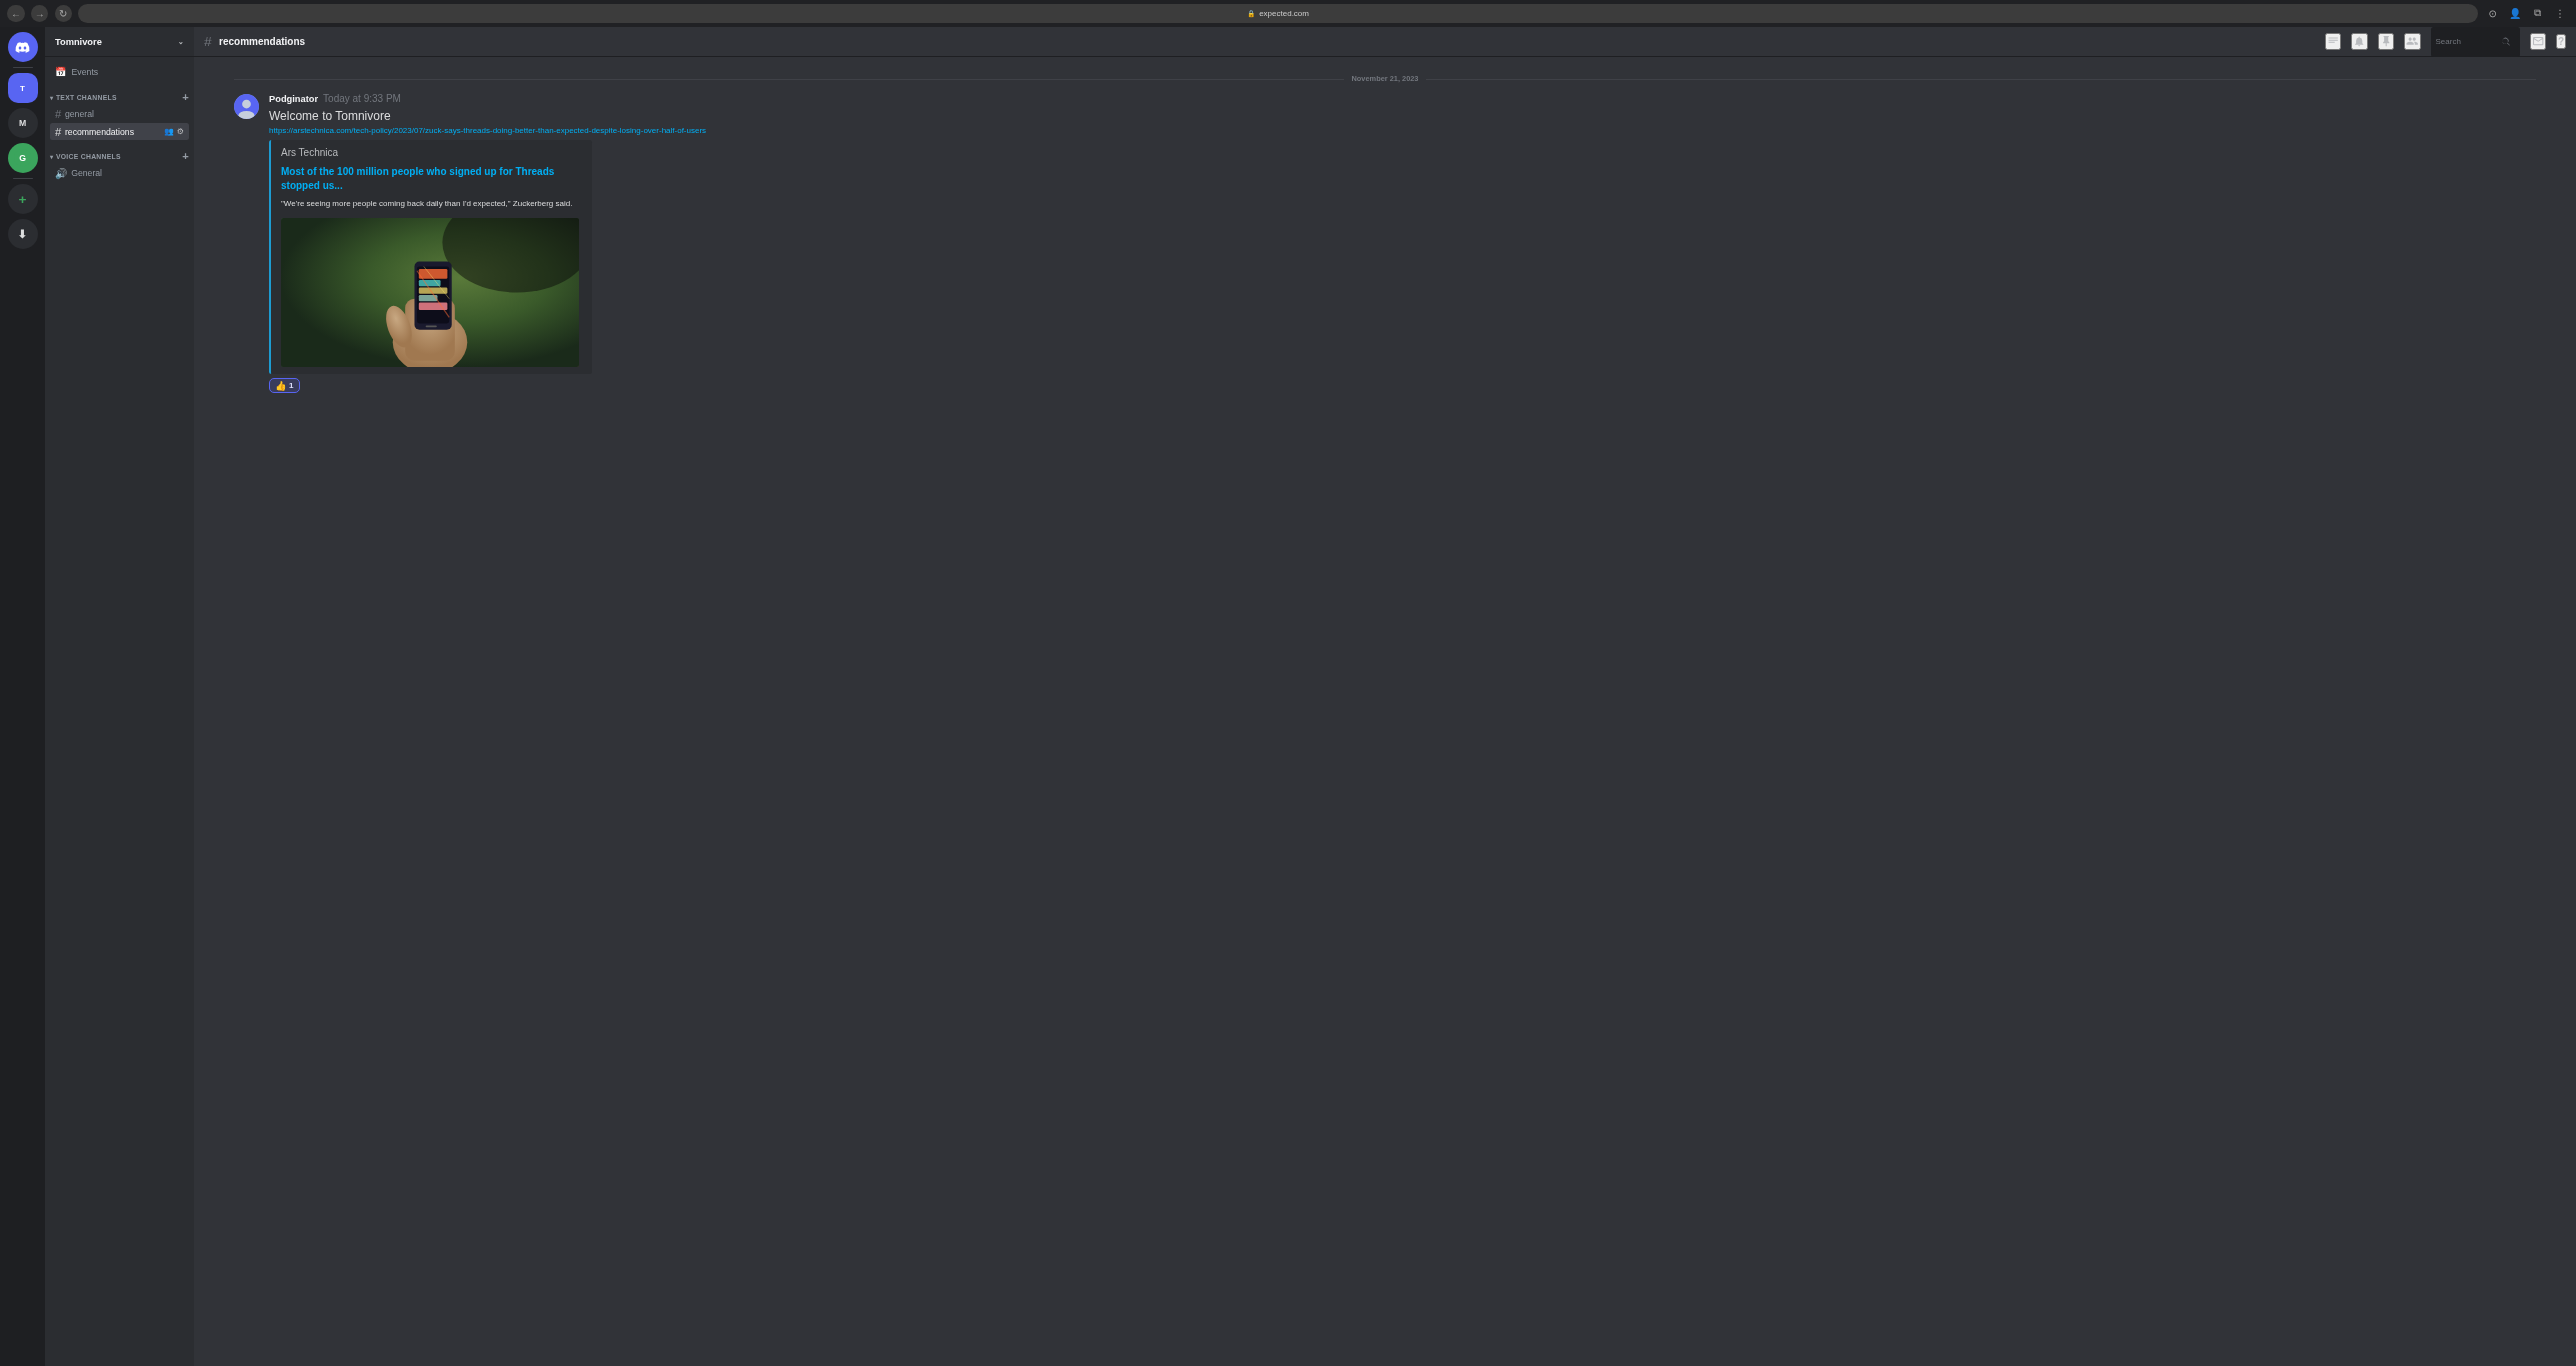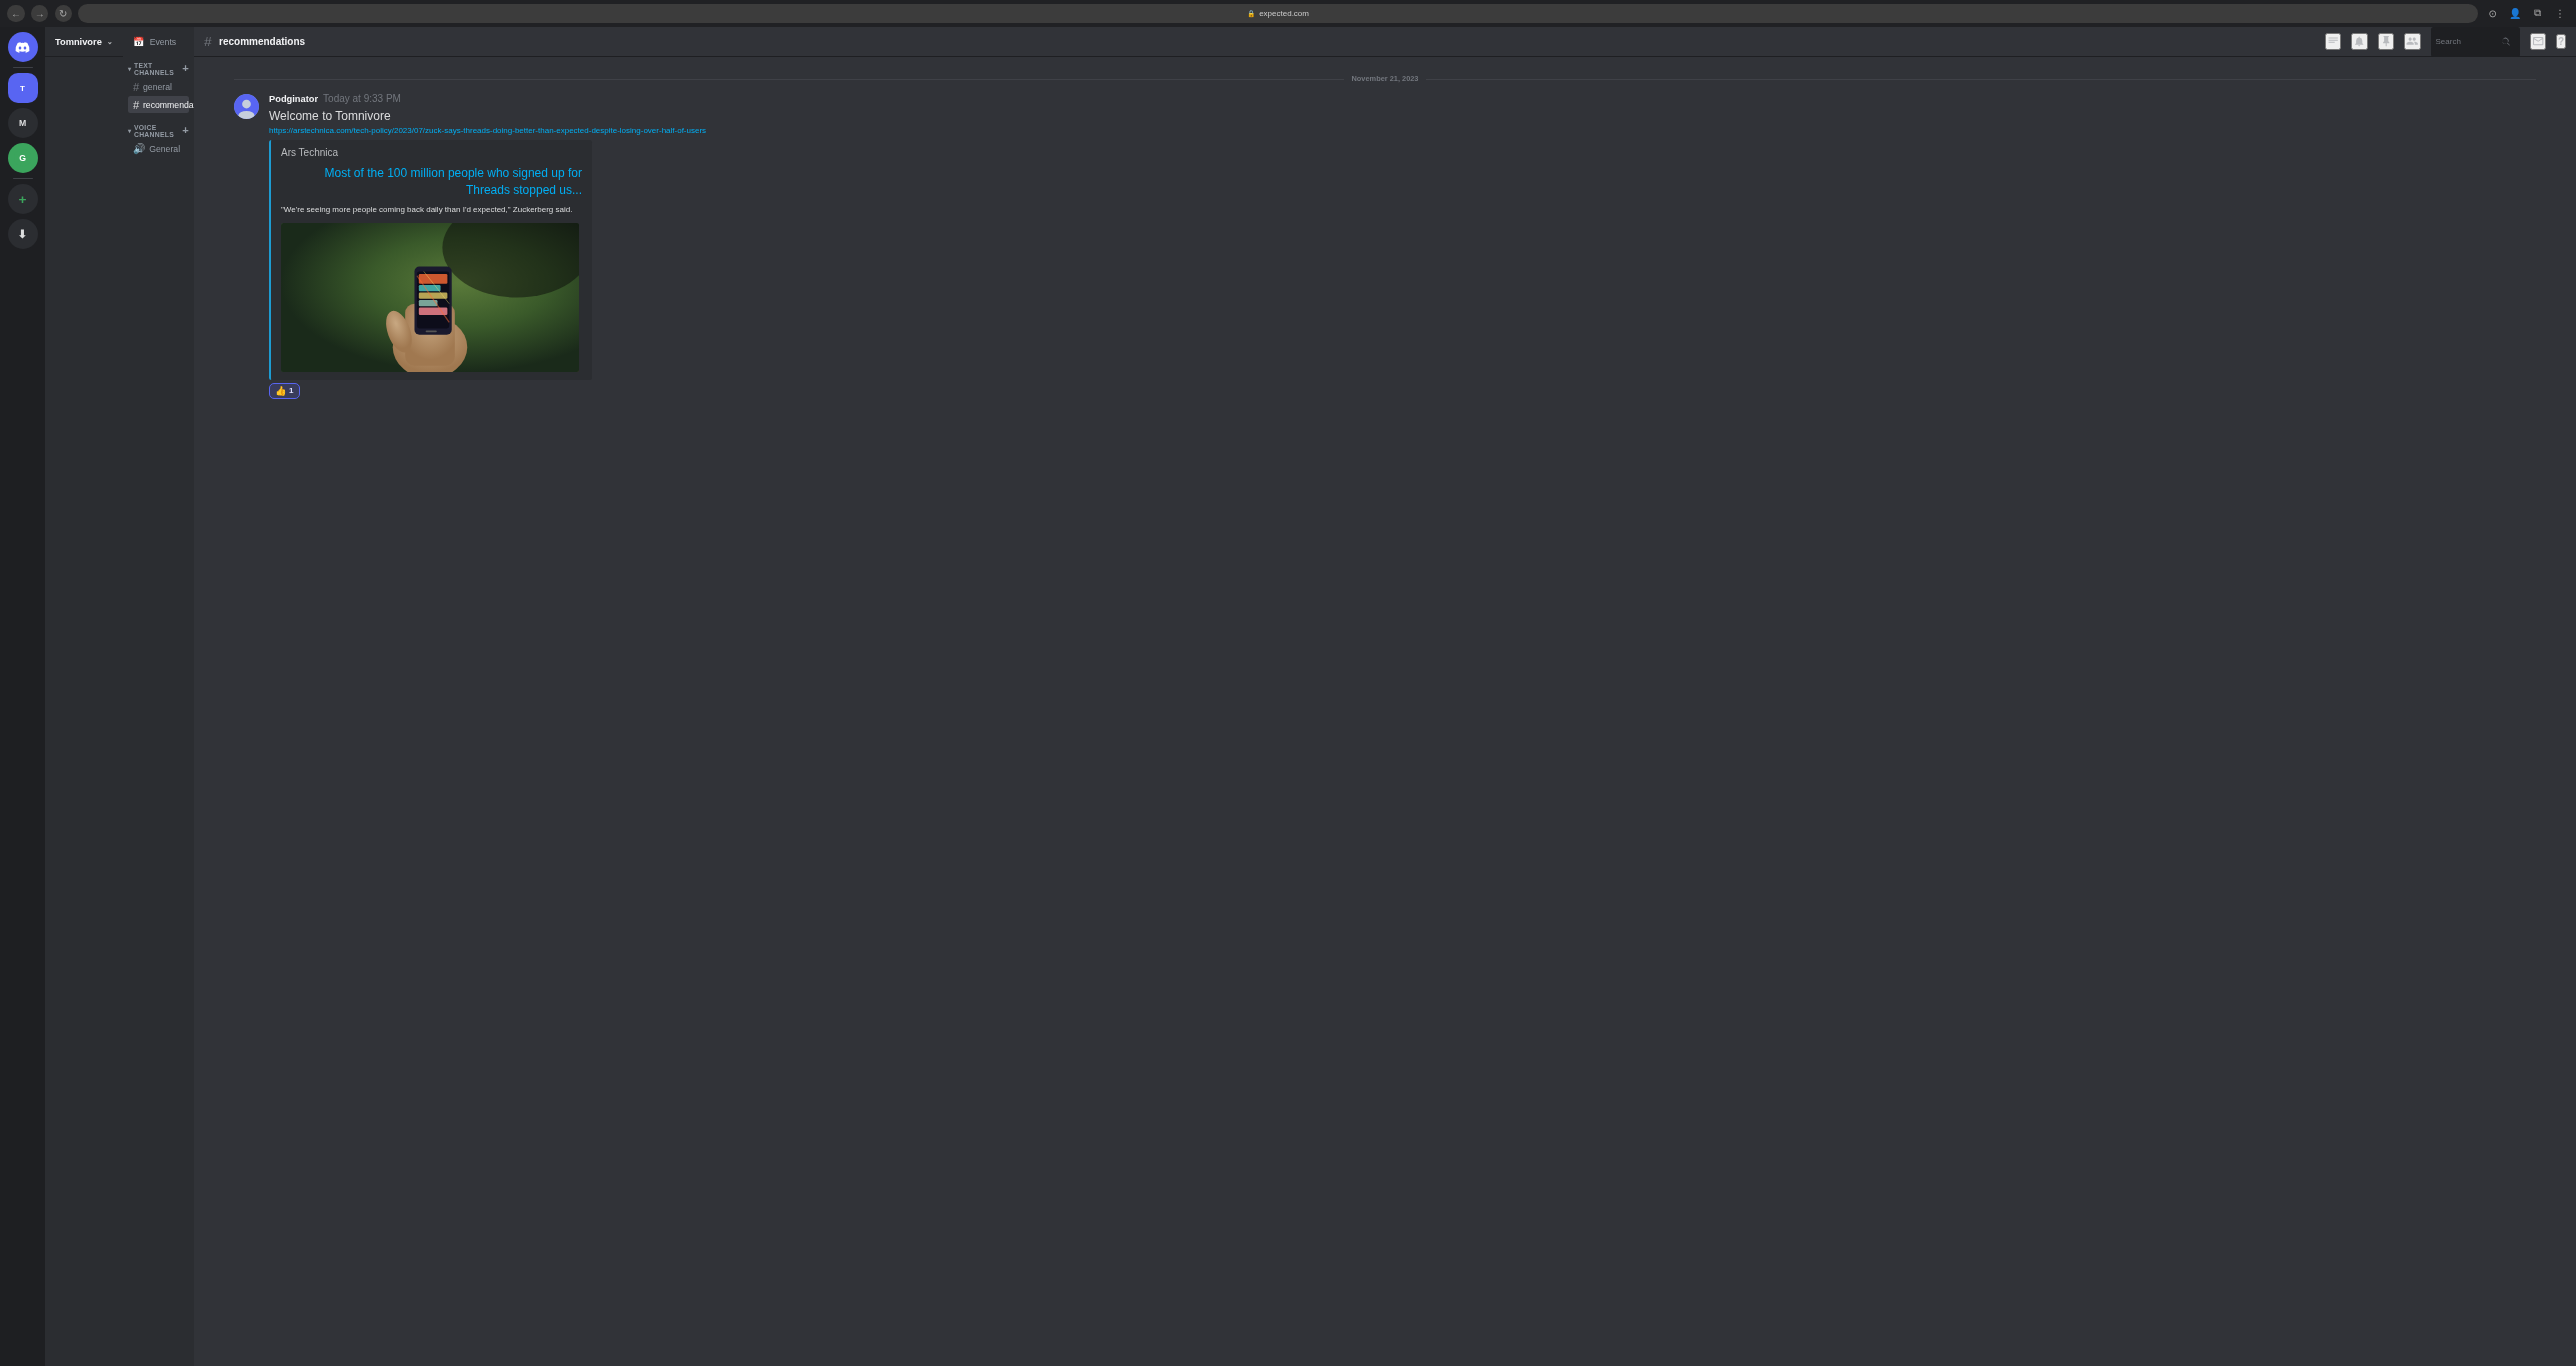--- a/index.html
+++ b/index.html
@@ -127,21 +127,21 @@
       background: #2b2d31;
       color: #dcddde;
       font-size: 12.4px;
     }
 
     
     .channel-sidebar {
       width: 149px;
       background: #2b2d31;
       display: flex;
-      flex-direction: row;
+      flex-direction: column;
       flex-shrink: 0;
     }
     .server-header {
       height: 30px;
       display: flex;
       align-items: center;
       padding: 0 10px;
       font-weight: 600;
       font-size: 9.3px;
       color: #f2f3f5;
@@ -398,25 +398,24 @@
       margin-top: 5px;
       background: #2b2d31;
       border-left: 2.5px solid #1d9bd1;
       border-radius: 2.5px;
       padding: 7.4px 10px;
       max-width: 323px;
     }
     .embed-site { color: #b9bbbe; font-size: 10px; margin-bottom: 7px; }
     .embed-title {
       color: #00aff4;
-      font-size: 12px;
-      font-weight: 400;
+      font-size: 10px;
+      font-weight: 700;
       line-height: 1.4;
       margin-bottom: 5px;
-      text-align: right;
     }
     .embed-description {
       color: #dcddde;
       font-size: 8px;
       line-height: 1.5;
       margin-bottom: 7.4px;
     }
     .embed-image {
       width: 100%;
       max-width: 298px;

